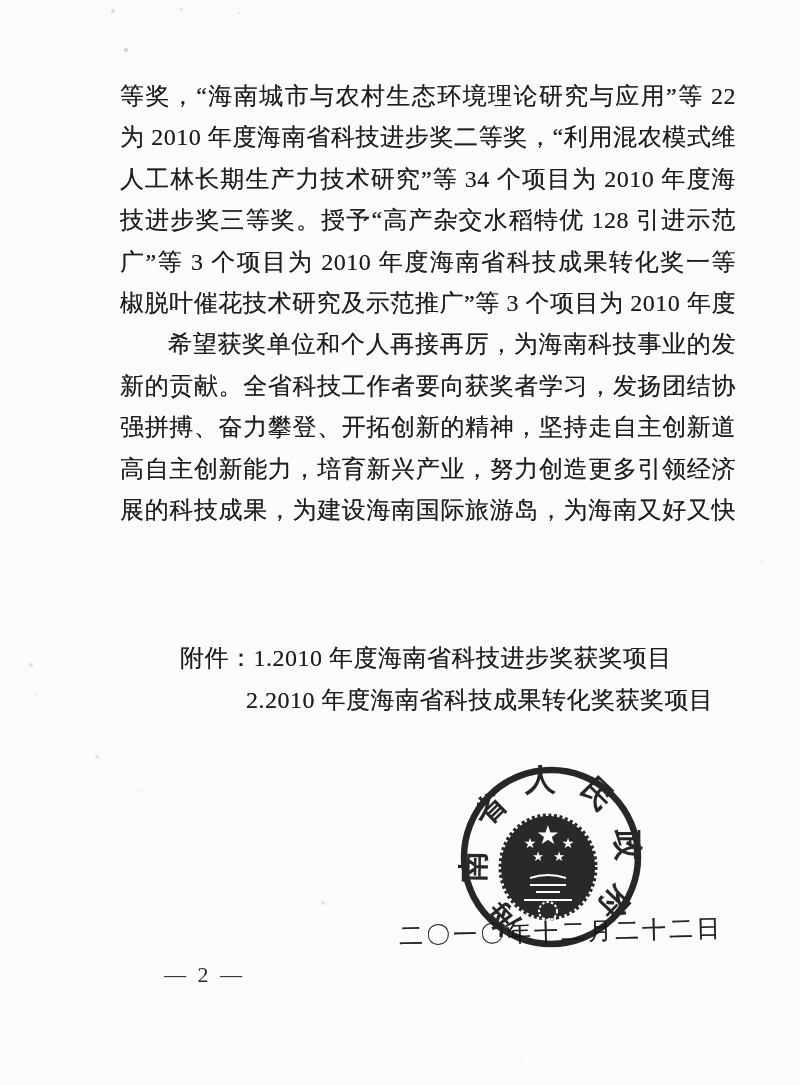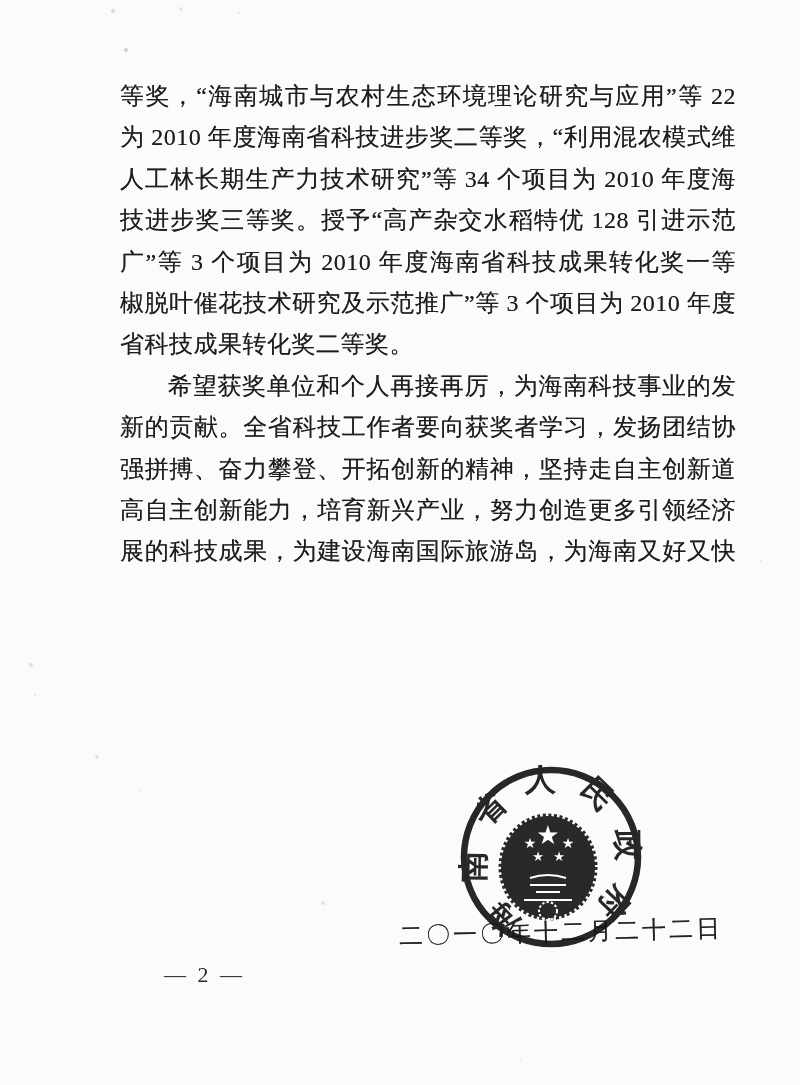--- a/index.html
+++ b/index.html
@@ -98,28 +98,31 @@
 
   <div class="specks"></div>
 
   <div class="body-text">
     <div class="line">等奖，“海南城市与农村生态环境理论研究与应用”等 22 个项目</div>
     <div class="line">为 2010 年度海南省科技进步奖二等奖，“利用混农模式维持桉树</div>
     <div class="line">人工林长期生产力技术研究”等 34 个项目为 2010 年度海南省科</div>
     <div class="line">技进步奖三等奖。授予“高产杂交水稻特优 128 引进示范与推</div>
     <div class="line">广”等 3 个项目为 2010 年度海南省科技成果转化奖一等奖，“胡</div>
     <div class="line">椒脱叶催花技术研究及示范推广”等 3 个项目为 2010 年度海南</div>
-    <div class="line no-just">省科技成果转化奖二等奖。</div>
     <div class="line indent">希望获奖单位和个人再接再厉，为海南科技事业的发展作出</div>
     <div class="line">新的贡献。全省科技工作者要向获奖者学习，发扬团结协作、顽</div>
     <div class="line">强拼搏、奋力攀登、开拓创新的精神，坚持走自主创新道路，提</div>
     <div class="line">高自主创新能力，培育新兴产业，努力创造更多引领经济社会发</div>
     <div class="line">展的科技成果，为建设海南国际旅游岛，为海南又好又快发展提</div>
   </div>
 
+  <div class="attachment">
+    <div class="att-line-1"><span>附件：</span><span>1.2010 年度海南省科技进步奖获奖项目</span></div>
+    <div class="att-line-2">2.2010 年度海南省科技成果转化奖获奖项目</div>
+  </div>
 
   <div class="doc-date">二〇一〇年十二月二十二日</div>
 
   <div class="seal">
     <svg width="186" height="186" viewBox="0 0 186 186">
 
       <circle cx="93" cy="93" r="87" fill="none" stroke="#161616" stroke-width="6.5"></circle>
 
       <defs>
         <path id="sealArc" d="M 45.6 140.4 A 67 67 0 1 1 140.4 140.4" fill="none"></path>

